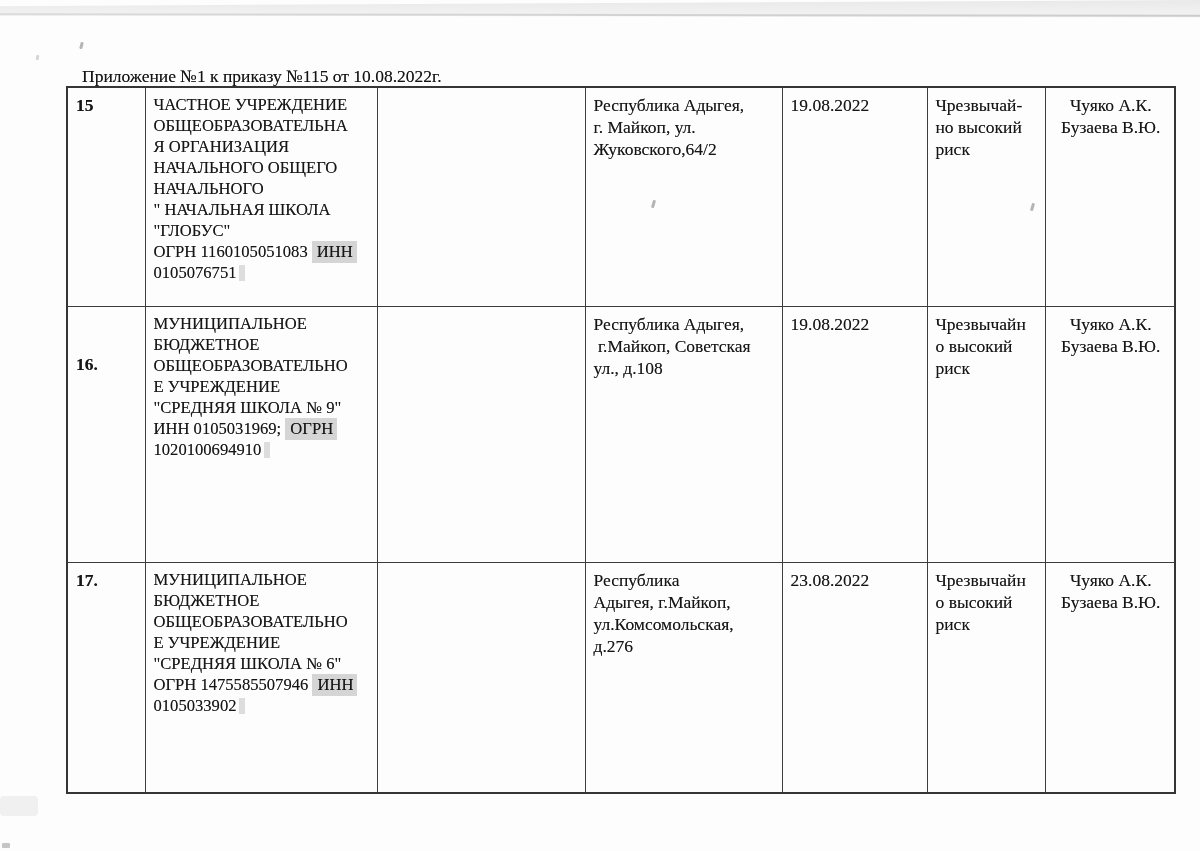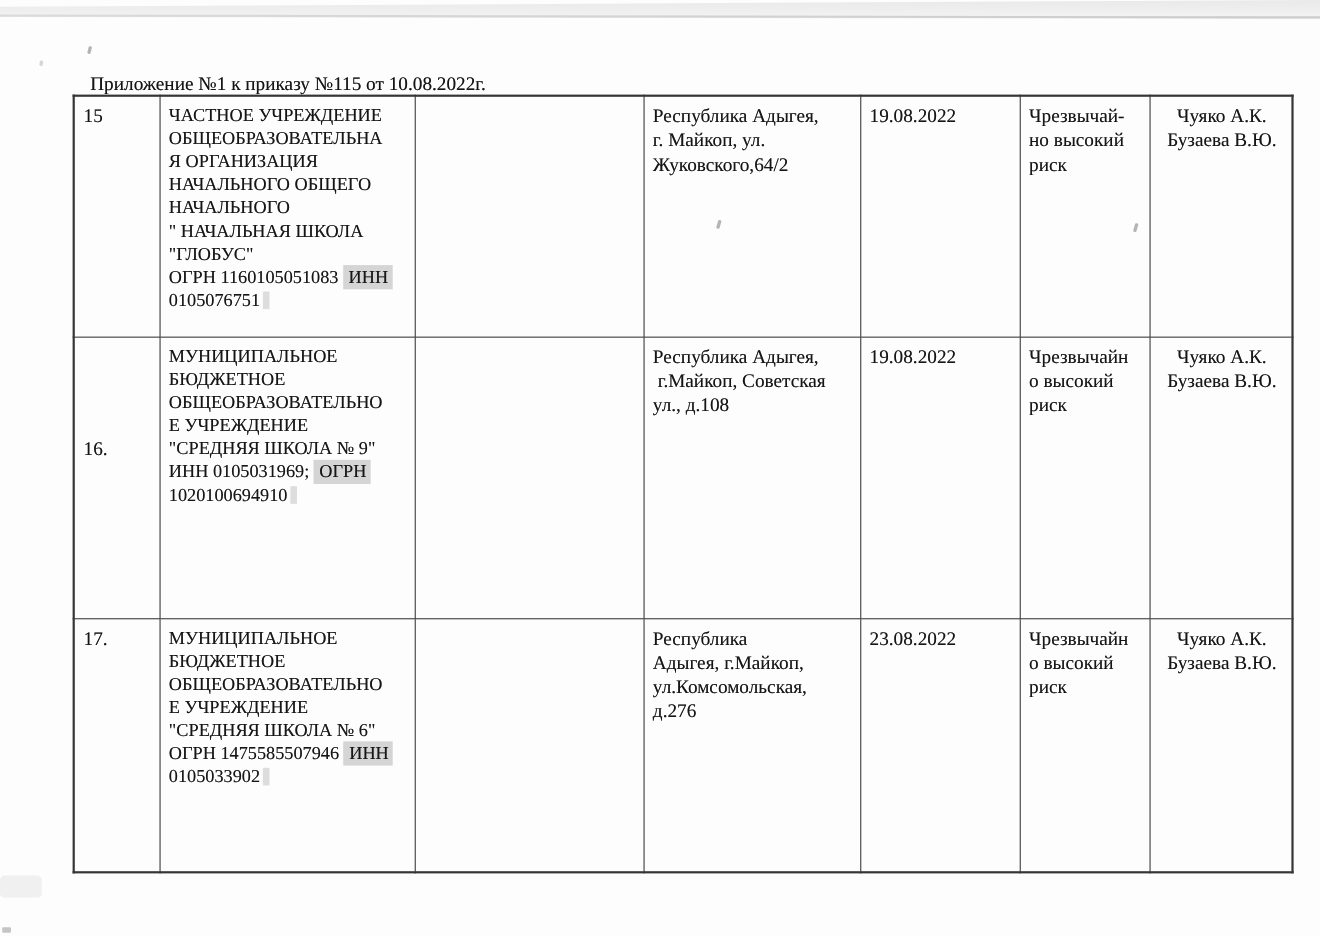--- a/index.html
+++ b/index.html
@@ -50,32 +50,32 @@
   table.doc td{
     border:1.6px solid #3d3d3d;
     vertical-align:top;
     padding:6px 6px 6px 8px;
     font-size:17.5px;line-height:22px;
     color:#161616;
     text-shadow:0 0 .5px rgba(0,0,0,.45);
     overflow:hidden;
   }
   table.doc{border:2px solid #353535;}
-  td.num{font-weight:normal;font-size:17px;padding-left:9px;}
+  td.num{font-weight:bold;font-size:17px;padding-left:9px;}
   td.org{padding-left:10px;}
   td.org .ln{font-size:16.6px;line-height:21px;}
   td.person{padding-left:10px;text-align:center;}
   .ln{white-space:pre;}
   .hl{background:var(--hl,#d5d5d5);padding:1px 4px 2px 5px;}
   .tick{
     display:inline-block;width:6px;height:16px;
     background:var(--hl,#d5d5d5);opacity:.8;
     margin-left:3px;vertical-align:-3px;
   }
-  .num-offset{margin-top:84px;}
+  .num-offset{margin-top:40px;}
 </style>
 </head>
 <body>
 
 <div class="page">
 
   <div class="scan-band-top"></div>
   <div class="scan-band-top-line"></div>
   <div class="scan-patch-bl"></div>
   <div class="speck a"></div>

